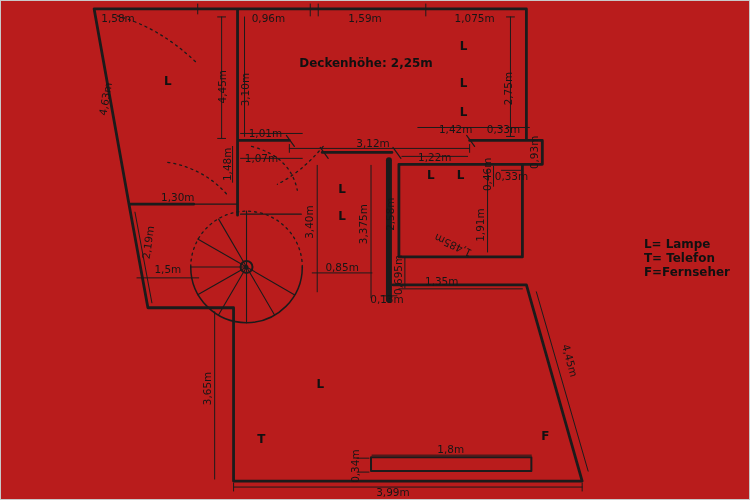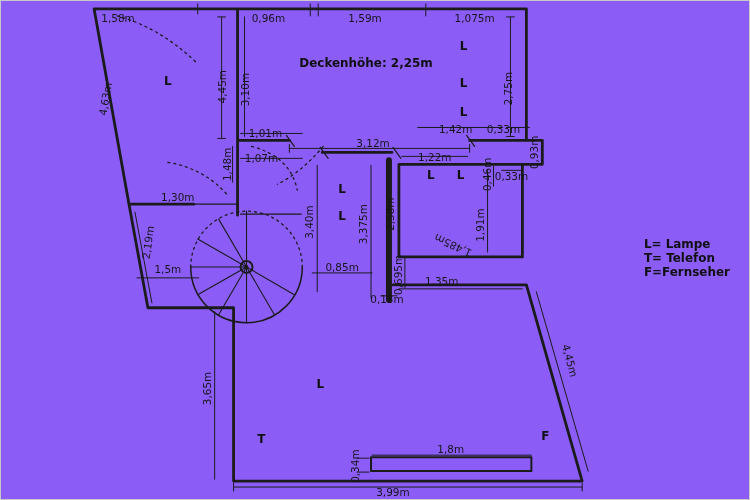--- a/index.html
+++ b/index.html
@@ -1,17 +1,17 @@
 <!DOCTYPE html>
 <html><head>
 <meta charset="utf-8">
 <style>
   html,body{margin:0;padding:0;background:#e9e9e9;}
   .stage{
-    width:750px;height:500px;position:relative;background:#8b5cf6;
+    width:750px;height:500px;position:relative;background:#b91c1c;
     border:1px solid #c9c9c9;box-sizing:border-box;overflow:hidden;
     font-family:"DejaVu Sans", sans-serif;
   }
   svg{display:block;width:100%;height:100%;}
   .ink{stroke:#1b1b1b;fill:none;stroke-linecap:round;stroke-linejoin:round;}
   .d{font-size:10.5px;fill:#161616;text-anchor:middle;}
   .b{font-size:12px;font-weight:bold;fill:#111111;text-anchor:middle;}
   .lg{font-size:12px;font-weight:bold;fill:#111111;text-anchor:start;}
 </style>
 </head>

